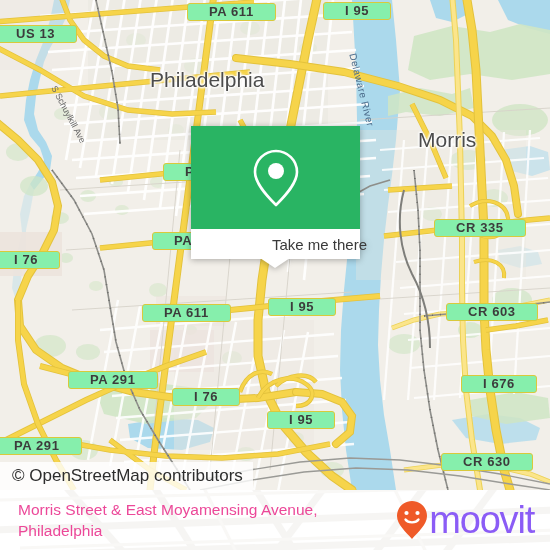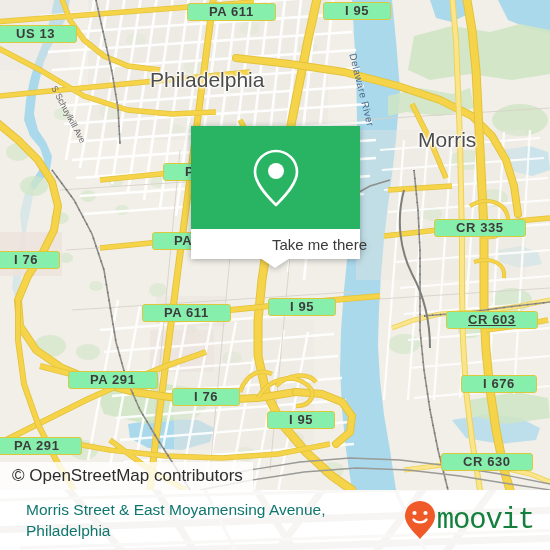--- a/index.html
+++ b/index.html
@@ -47,25 +47,25 @@
           display:flex;align-items:center;padding:0 10px 0 12px;
           color:#2d2d2d;font-size:17px;font-family:"Liberation Sans",sans-serif;}
 
   
   #footer{position:absolute;left:0;top:490px;width:550px;height:60px;background:#ffffff;
           overflow:hidden;}
   #footer-bg{position:absolute;left:0;top:0;width:550px;height:60px;opacity:.45;}
   #footer-inner{position:absolute;left:0;top:0;width:550px;height:60px;
                 display:flex;align-items:center;justify-content:space-between;
                 padding:0 16px 0 18px;box-sizing:border-box;}
-  #addr{color:#0f766e;font-size:15.5px;line-height:21px;max-width:360px;
-        font-family:"Liberation Sans",sans-serif;margin-left:8px;}
+  #addr{color:#ec4899;font-size:15.5px;line-height:21px;max-width:360px;
+        font-family:"Liberation Sans",sans-serif;}
   #brand{display:flex;align-items:center;gap:1px;}
-  #brand-word{color:#15803d;font-size:29px;letter-spacing:-1.2px;line-height:33px;
-              font-family:Liberation Mono, monospace;}
+  #brand-word{color:#8b5cf6;font-size:38px;letter-spacing:-1.2px;line-height:33px;
+              font-family:Liberation Sans, sans-serif;}
 </style>
 </head>
 <body>
 
 <div id="app">
 
   <div id="map">
 
     <svg width="550" height="490" viewBox="0 0 550 490" style="position:absolute;left:0;top:0;">
       <defs>
@@ -434,21 +434,21 @@
     <div class="shield" style="left:163px;top:163px;">PA 6</div>
     <div class="shield" style="left:152px;top:232px;">PA 611</div>
     <div class="shield" style="left:142px;top:304px;">PA 611</div>
     <div class="shield" style="left:-8px;top:251px;">I 76</div>
     <div class="shield" style="left:68px;top:371px;">PA 291</div>
     <div class="shield" style="left:172px;top:388px;">I 76</div>
     <div class="shield" style="left:268px;top:298px;">I 95</div>
     <div class="shield" style="left:267px;top:411px;">I 95</div>
     <div class="shield" style="left:-8px;top:437px;">PA 291</div>
     <div class="shield" style="left:434px;top:219px;">CR 335</div>
-    <div class="shield" style="left:446px;top:311px;text-decoration:underline;">CR 603</div>
+    <div class="shield" style="left:446px;top:303px;">CR 603</div>
     <div class="shield" style="left:461px;top:375px;">I 676</div>
     <div class="shield" style="left:441px;top:453px;">CR 630</div>
 
     <div id="popup">
       <div id="popup-green"></div>
       <div id="pin-wrap">
         <svg width="52" height="62" viewBox="0 0 52 62">
           <path d="M26 4 C14.4 4 5 13.4 5 25 C5 36 16 48 26 58 C36 48 47 36 47 25 C47 13.4 37.6 4 26 4 Z" fill="none" stroke="#ffffff" stroke-width="2.6" stroke-linejoin="round"></path>
           <circle cx="26" cy="24" r="8" fill="#ffffff"></circle>
         </svg>

